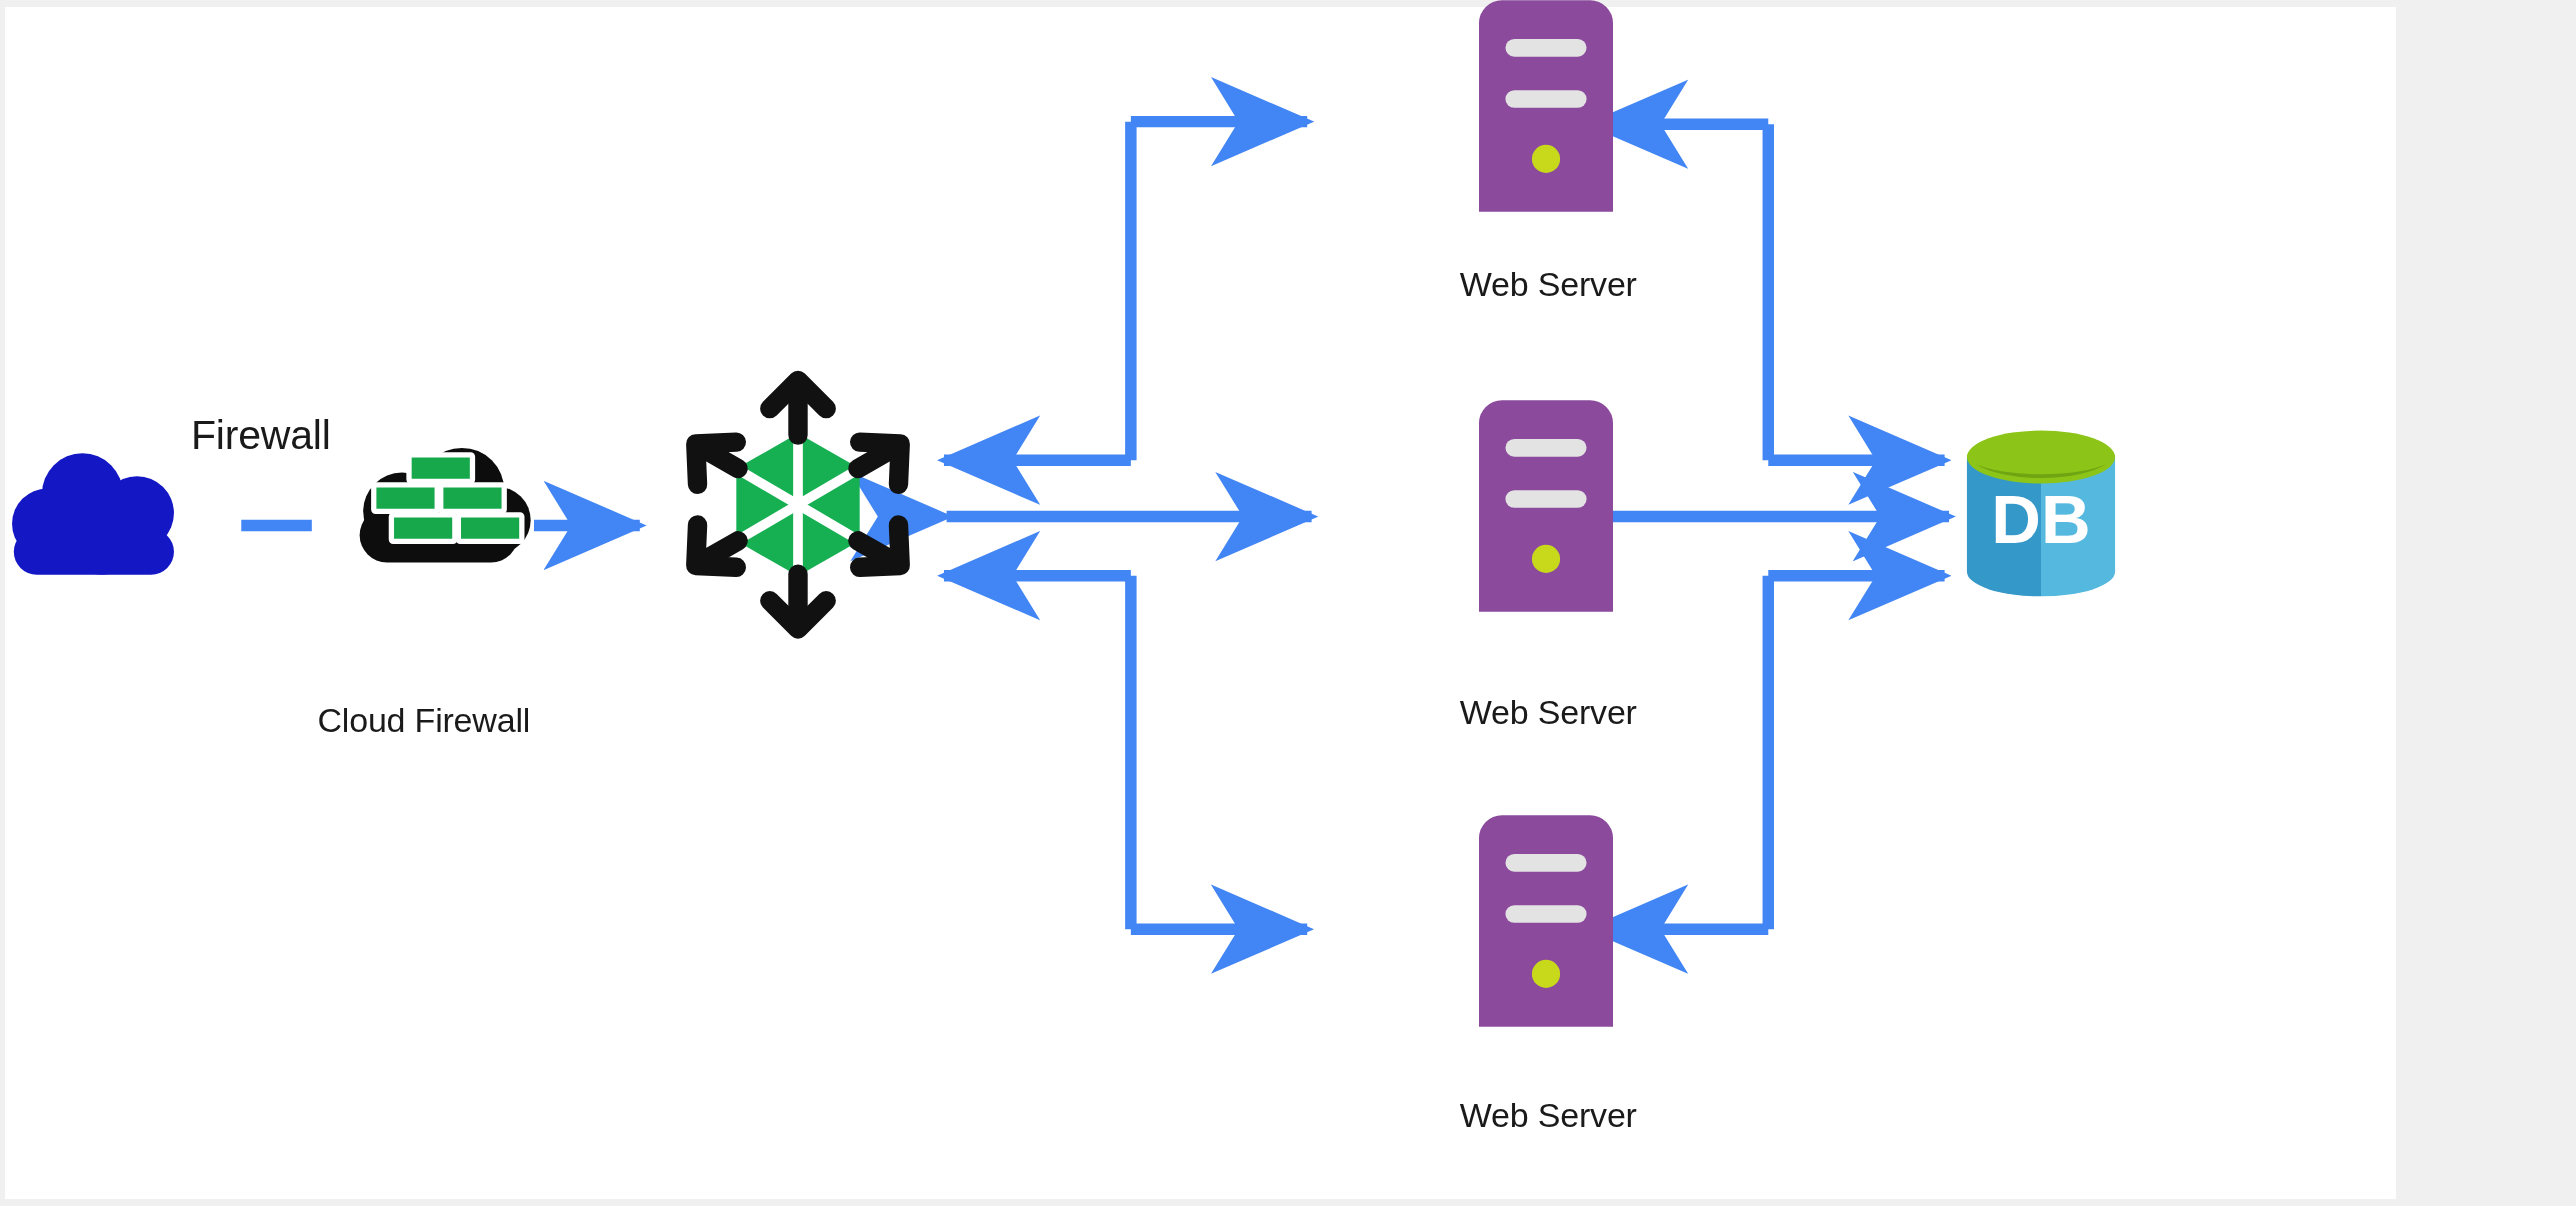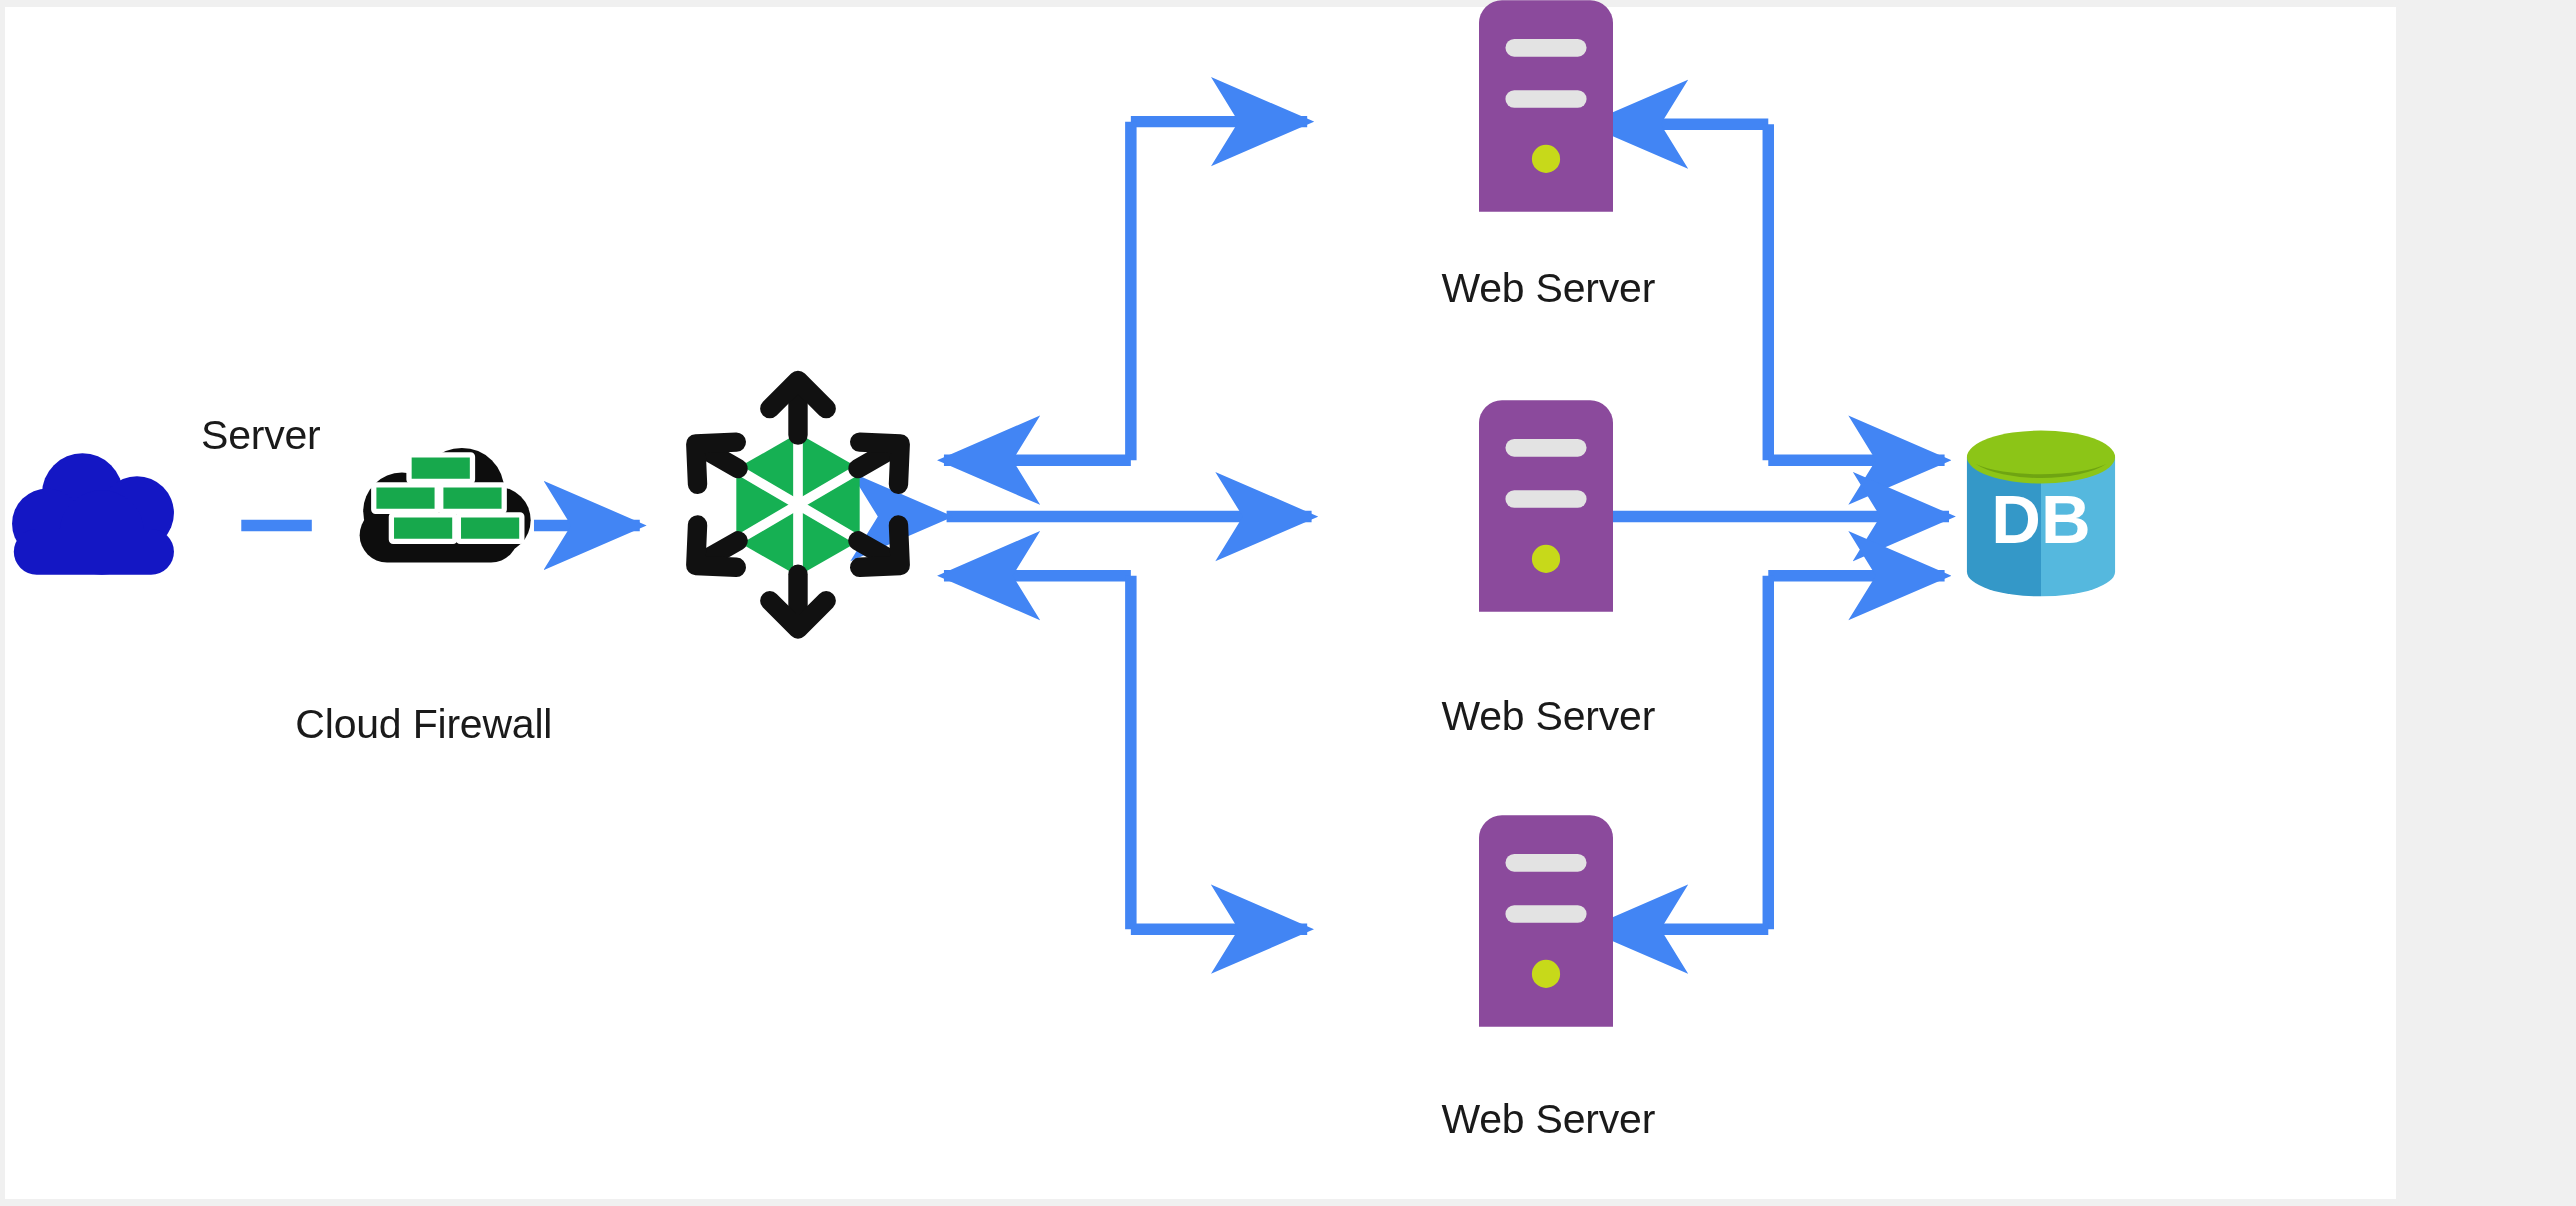--- a/index.html
+++ b/index.html
@@ -25,21 +25,21 @@
     background: #ffffff;
   }
   .node {
     position: absolute;
     text-align: right;
   }
   .label {
     position: absolute;
     color: #1a1a1a;
     font-family: "Liberation Sans", sans-serif;
-    font-size: 41px;
+    font-size: 34px;
     line-height: 1.05;
     white-space: nowrap;
     text-align: center;
     letter-spacing: -0.2px;
   }
   .traffic-label {
     font-size: 41px;
   }
   svg.layer {
     position: absolute;
@@ -99,21 +99,21 @@
         <g fill="#1417c4">
           <circle cx="88" cy="52" r="46"></circle>
           <circle cx="150" cy="74" r="42"></circle>
           <circle cx="48" cy="86" r="40"></circle>
           <circle cx="110" cy="96" r="48"></circle>
           <rect x="10" y="92" width="182" height="52" rx="26"></rect>
         </g>
       </svg>
     </div>
 
-    <div class="label traffic-label" style="left:176px; top:407px; width:159px;">Server</div>
+    <div class="label traffic-label" style="left:176px; top:407px; width:159px;">Firewall</div>
 
     <div class="node" style="left:300px; top:432px; width:238px; height:150px;">
       <svg width="238" height="150" viewBox="0 0 270 170">
         <g fill="#0d0d0d">
           <circle cx="178" cy="58" r="48"></circle>
           <circle cx="110" cy="82" r="44"></circle>
           <circle cx="218" cy="92" r="38"></circle>
           <rect x="62" y="78" width="180" height="62" rx="31"></rect>
         </g>
 

